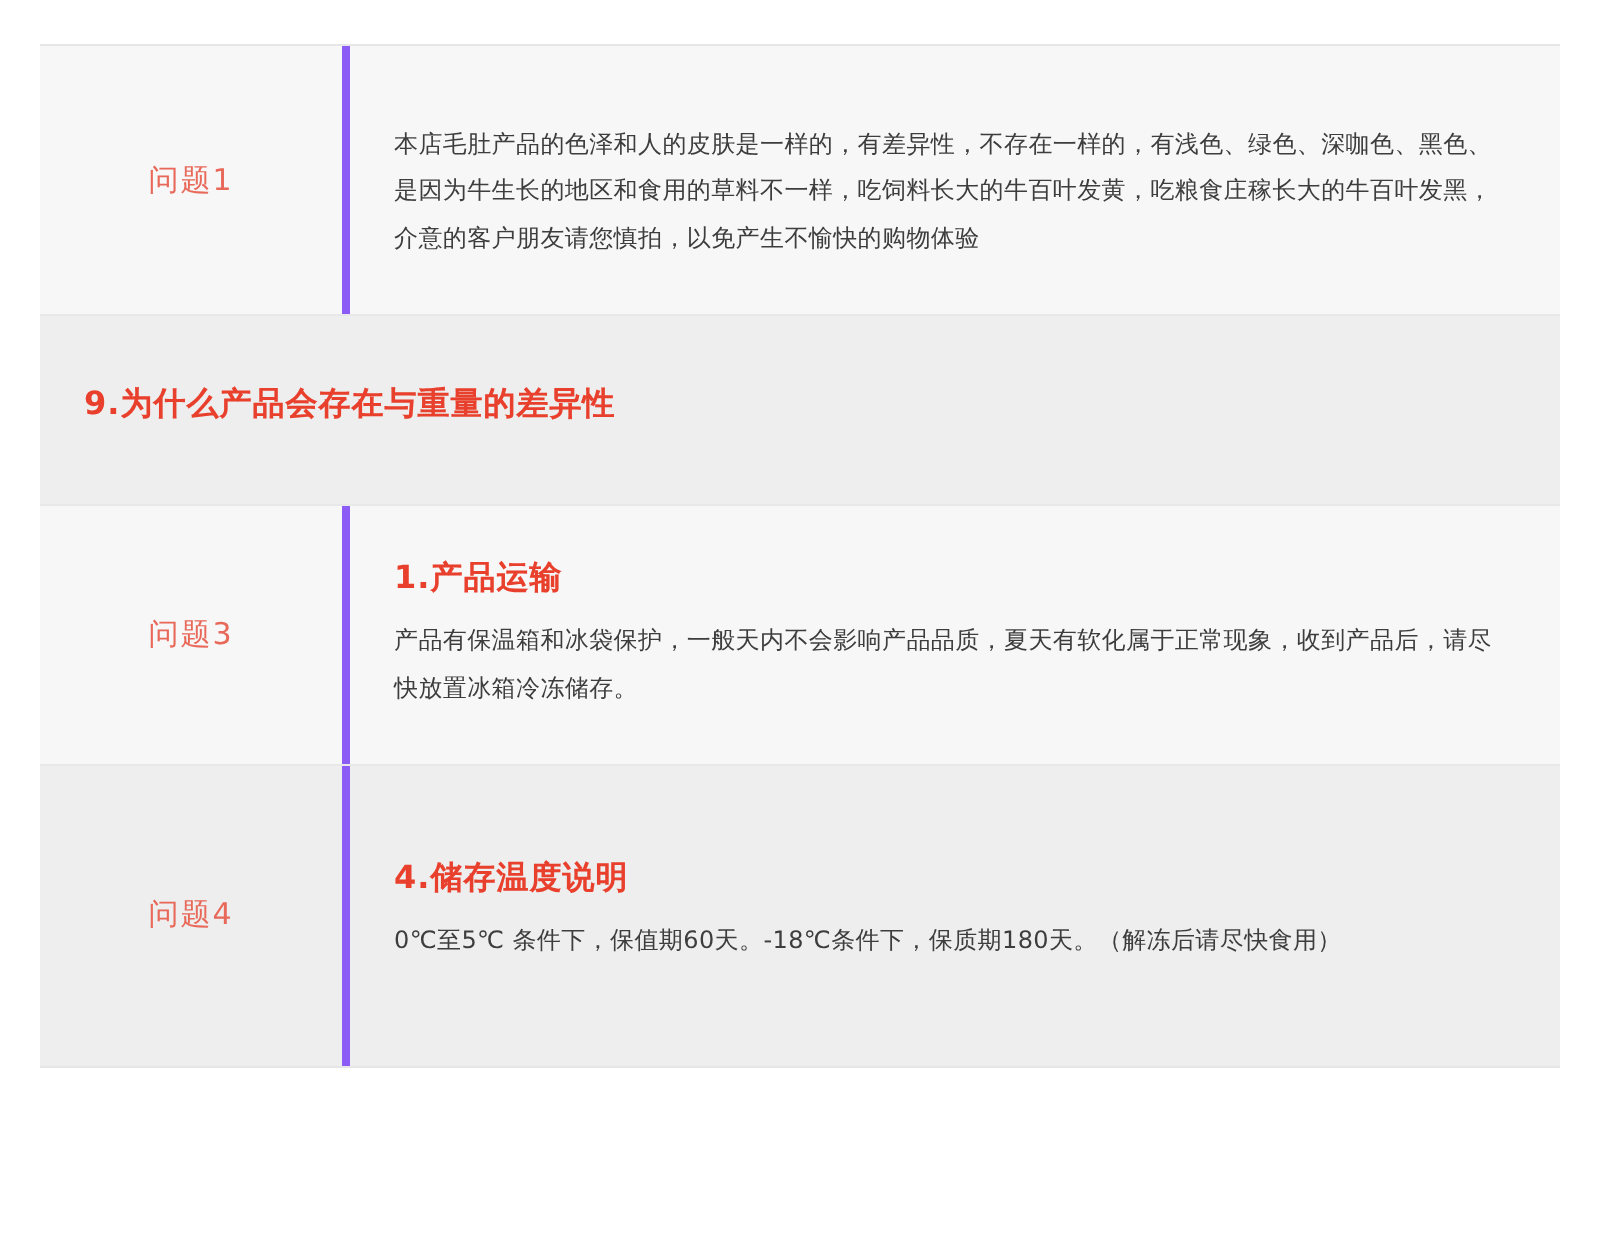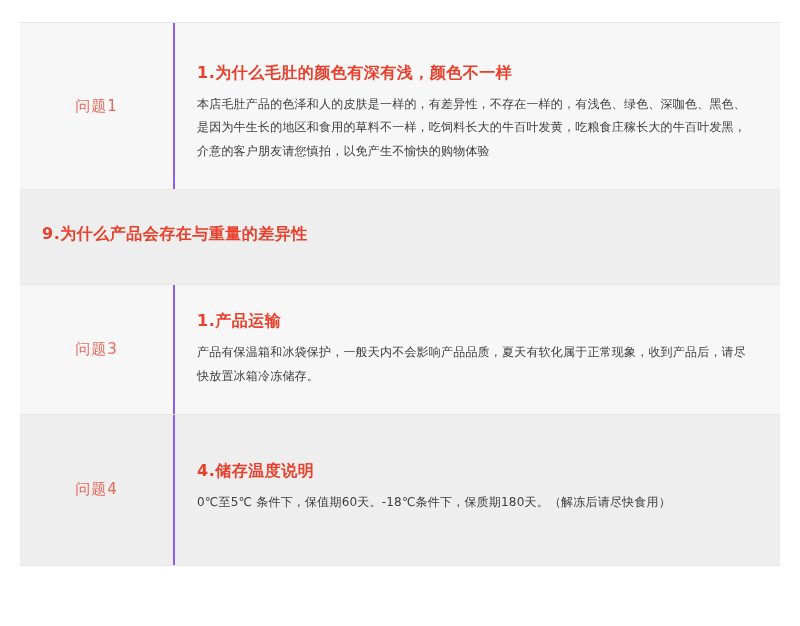--- a/index.html
+++ b/index.html
@@ -42,21 +42,21 @@
     border-bottom: none;
   }
   .faq-label {
     flex: 0 0 155px;
     display: flex;
     align-items: center;
     justify-content: center;
     color: #e8695a;
     font-size: 15px;
     letter-spacing: 1px;
-    border-right: 2px solid #8b5cf6;
+    border-right: 4px solid #8b5cf6;
     box-sizing: border-box;
   }
   .faq-body {
     flex: 1 1 auto;
     padding: 18px 26px 20px 22px;
     box-sizing: border-box;
   }
   .faq-title {
     color: #e8402c;
     font-size: 16px;
@@ -85,21 +85,20 @@
 </style>
 </head>
 <body>
 
 <div class="faq-wrap">
   <div class="faq-panel">
 
     <div class="faq-row row-1">
       <div class="faq-label">问题1</div>
       <div class="faq-body">
-        <p class="faq-title">1.为什么毛肚的颜色有深有浅，颜色不一样</p>
         <p class="faq-text">本店毛肚产品的色泽和人的皮肤是一样的，有差异性，不存在一样的，有浅色、绿色、深咖色、黑色、是因为牛生长的地区和食用的草料不一样，吃饲料长大的牛百叶发黄，吃粮食庄稼长大的牛百叶发黑，介意的客户朋友请您慎拍，以免产生不愉快的购物体验</p>
       </div>
     </div>
 
     <div class="faq-row alt row-2">
       <div class="faq-body">
         <p class="faq-title">9.为什么产品会存在与重量的差异性</p>
       </div>
     </div>
 

